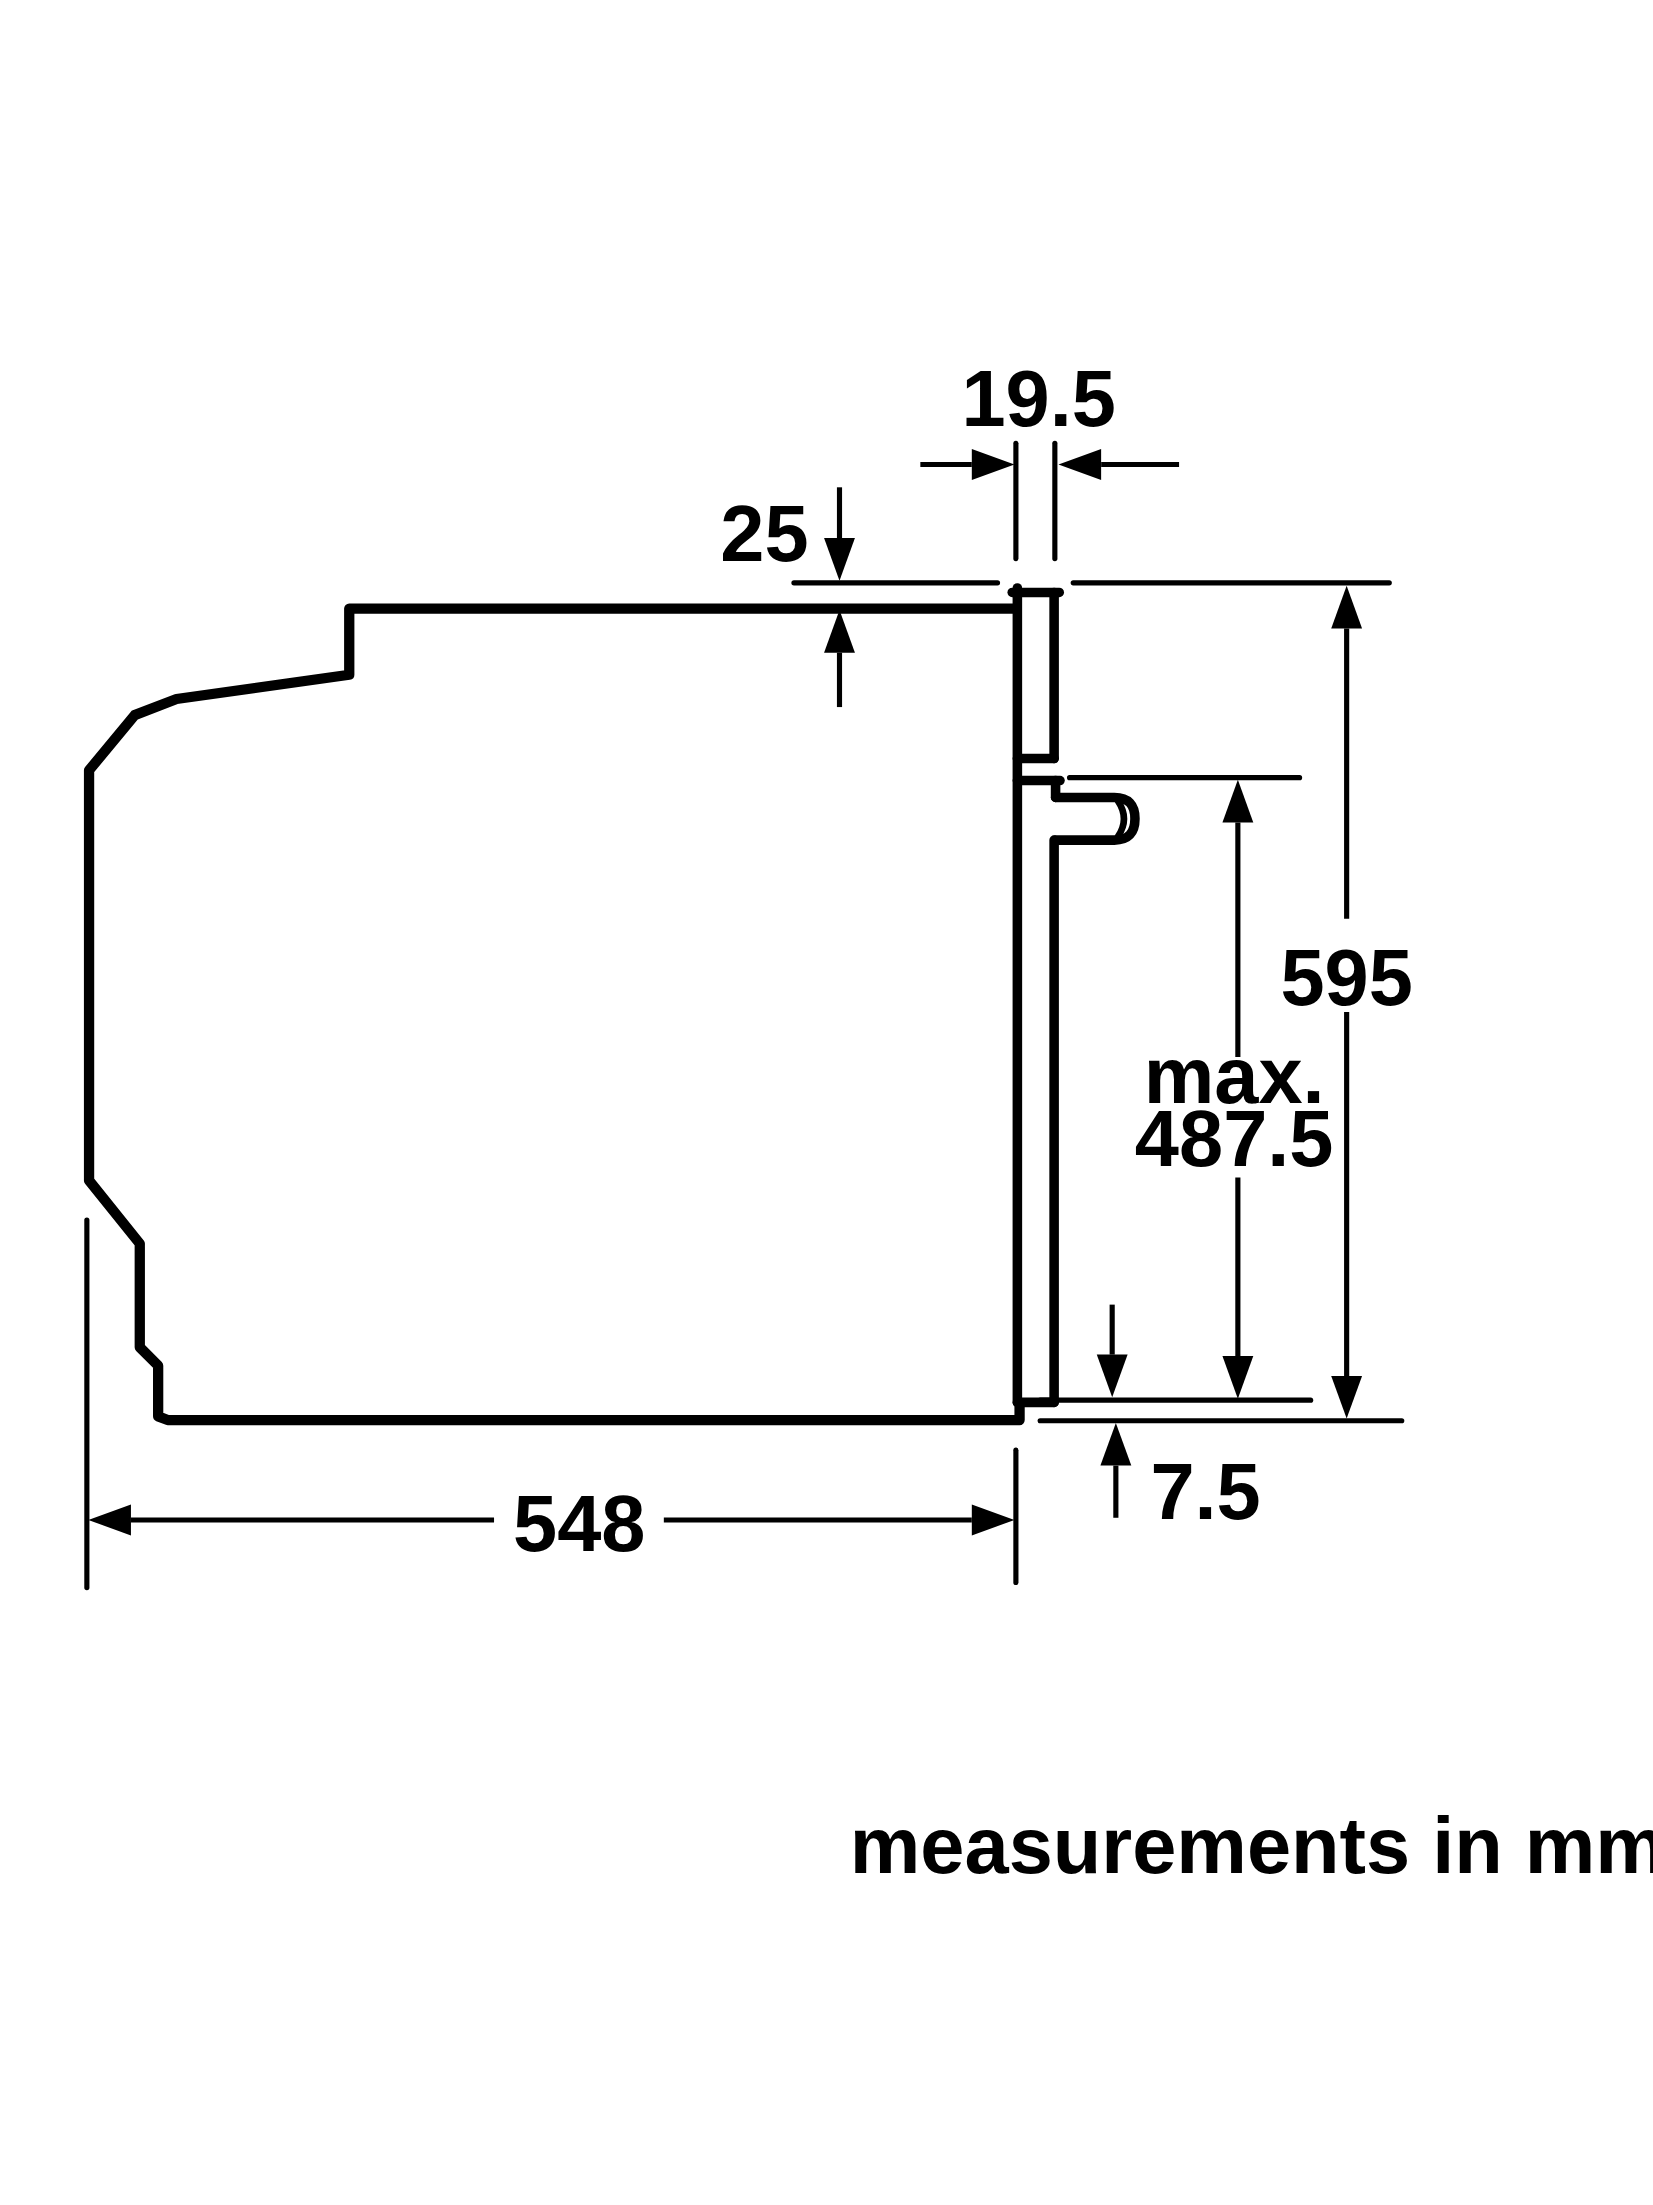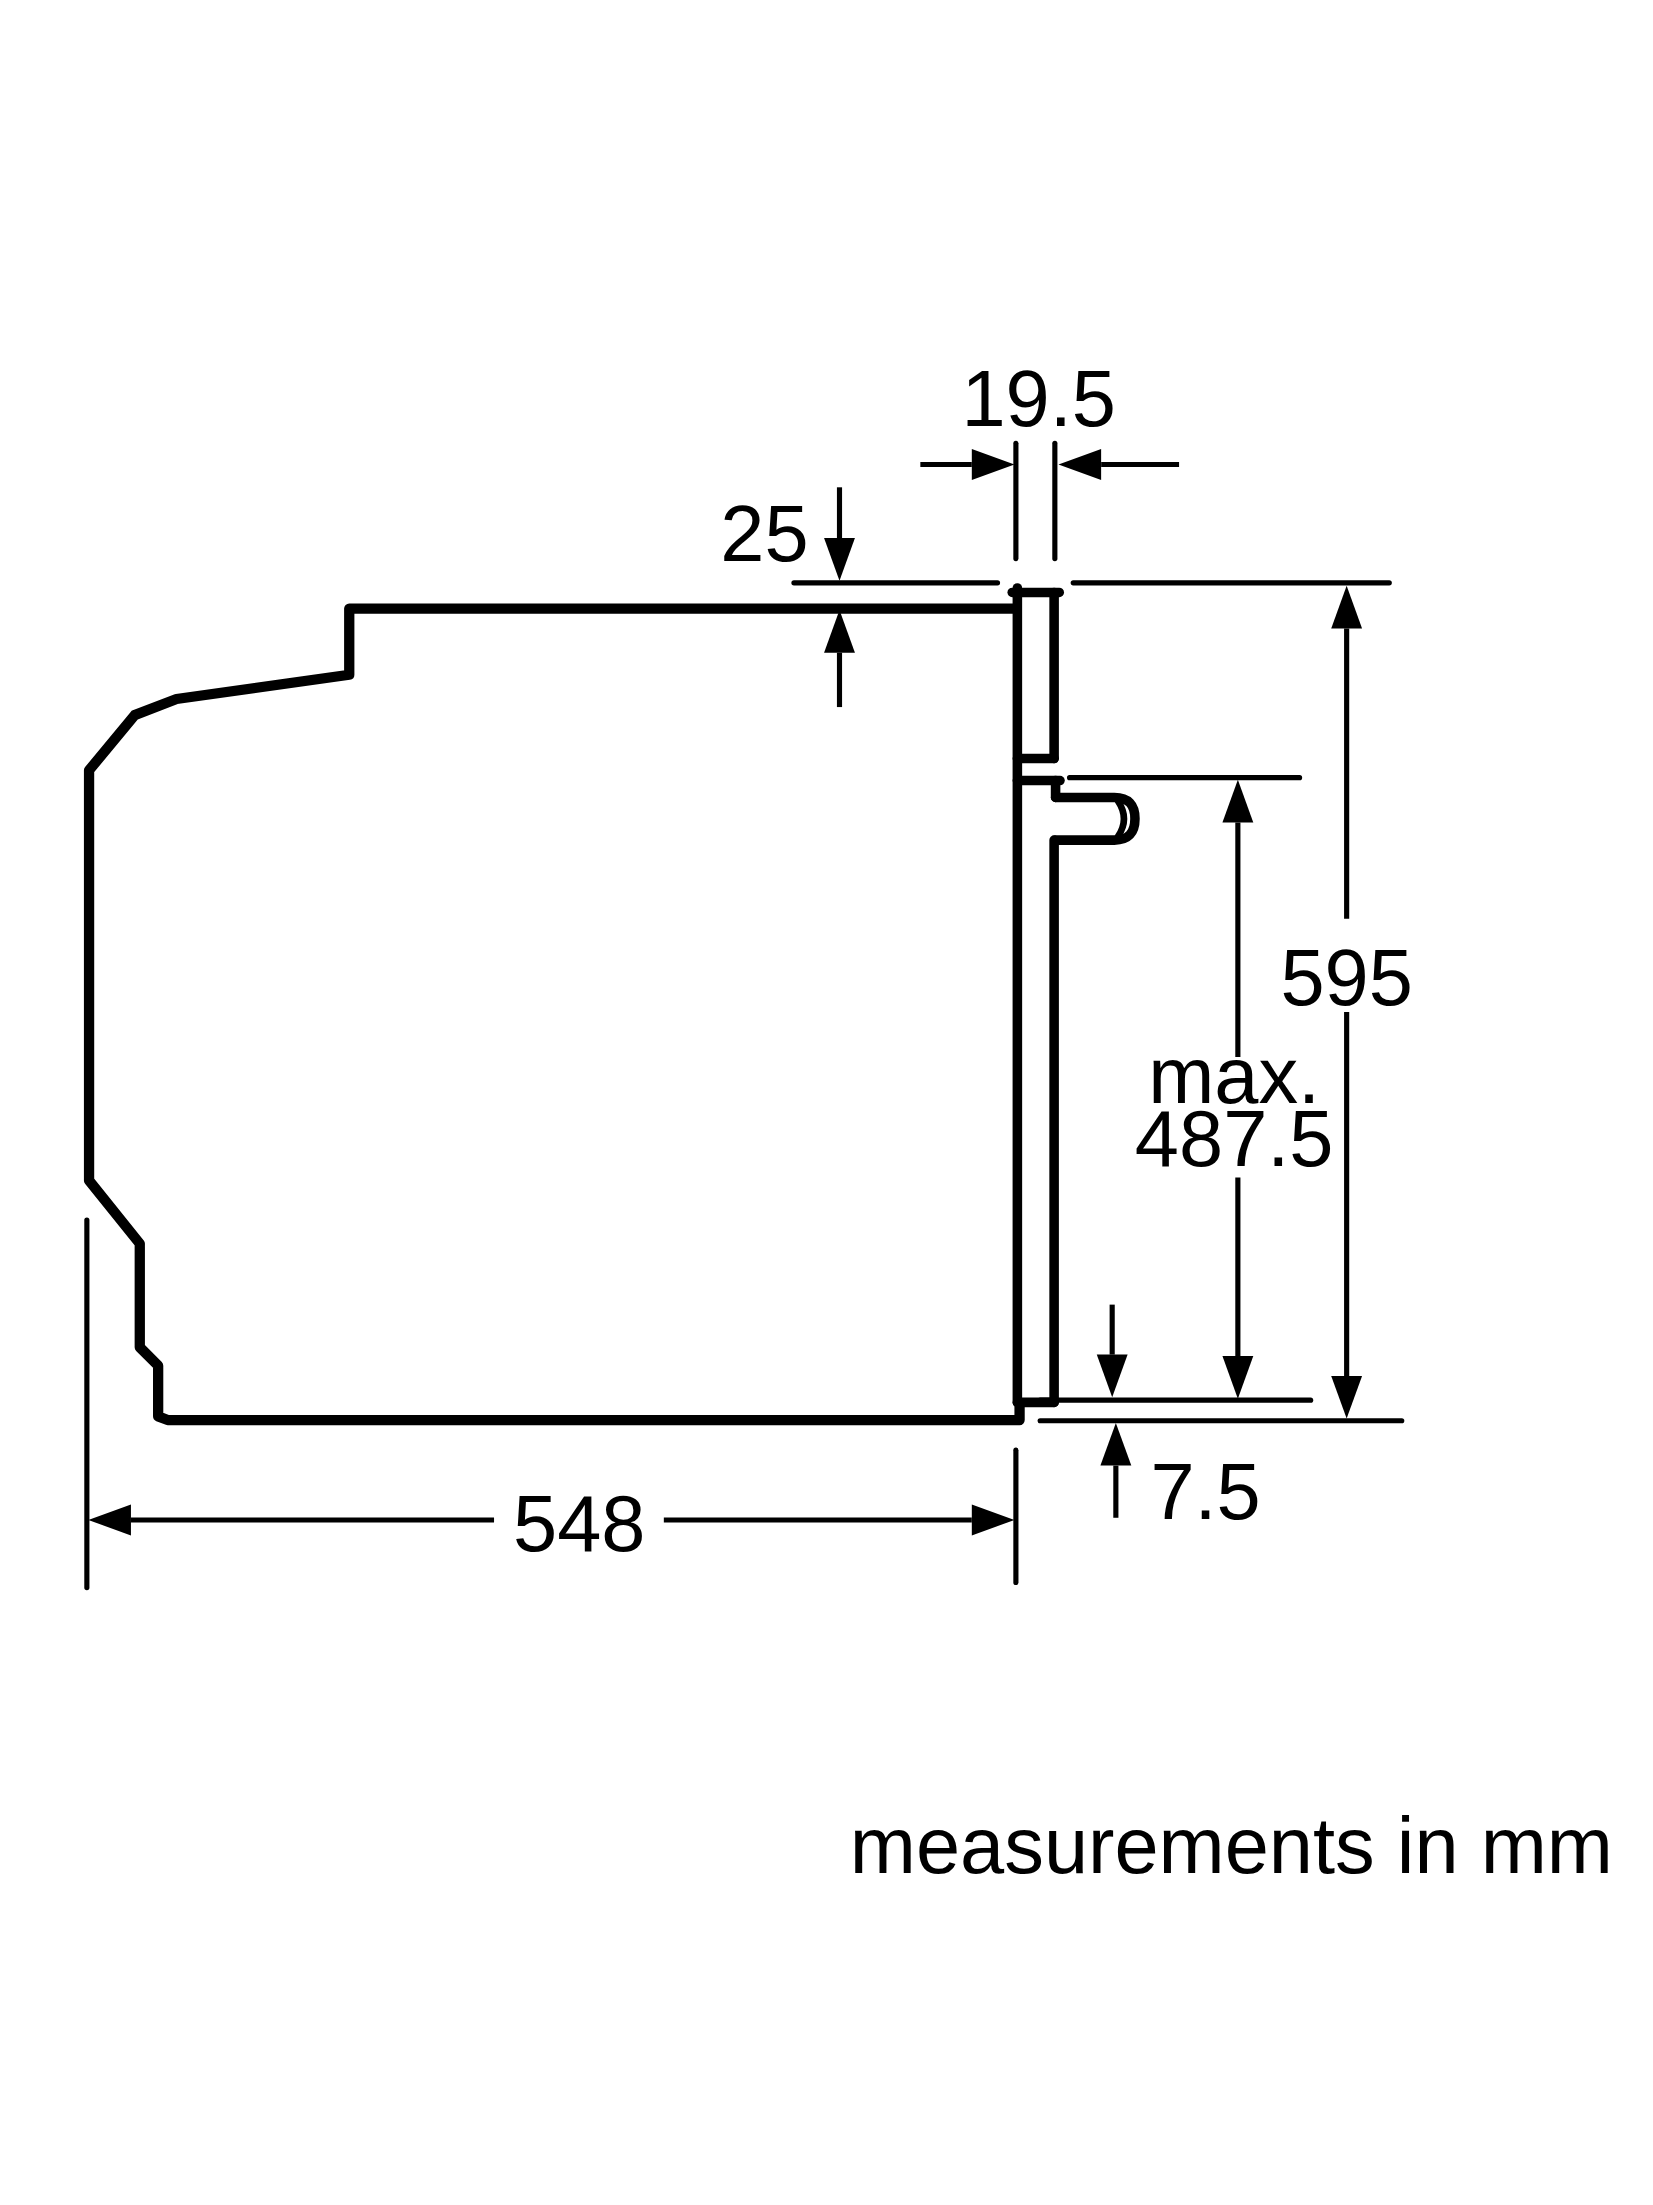--- a/index.html
+++ b/index.html
@@ -7,20 +7,21 @@
     padding: 0;
     background: #ffffff;
     width: 1654px;
     height: 2205px;
   }
   .diagram-wrap {
     position: relative;
     width: 1584px;
     height: 2205px;
     background: #ffffff;
+    font-weight: bold;
   }
   svg { display: block; }
   .outline {
     fill: none;
     stroke: #000000;
     stroke-width: 14;
     stroke-linejoin: round;
     stroke-linecap: round;
   }
   .doorline {

